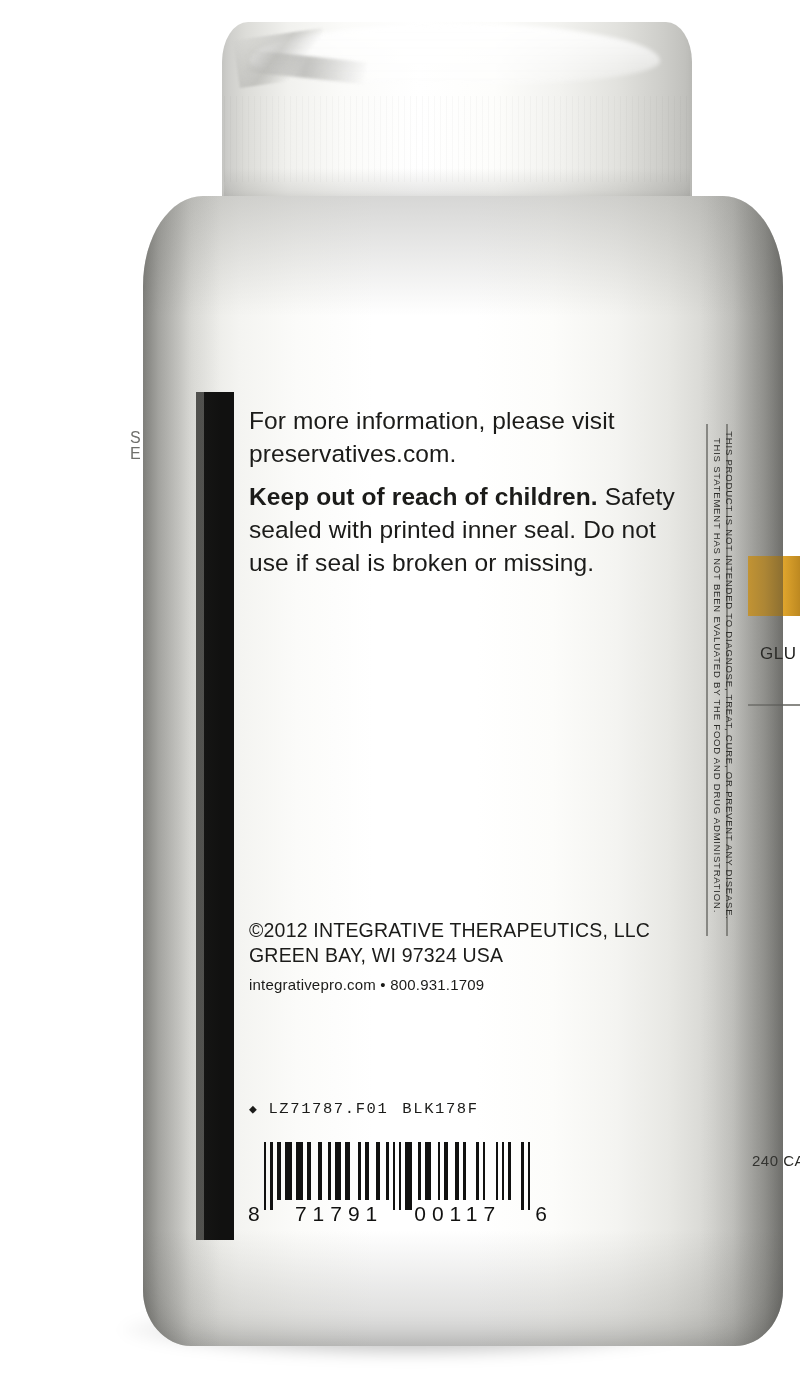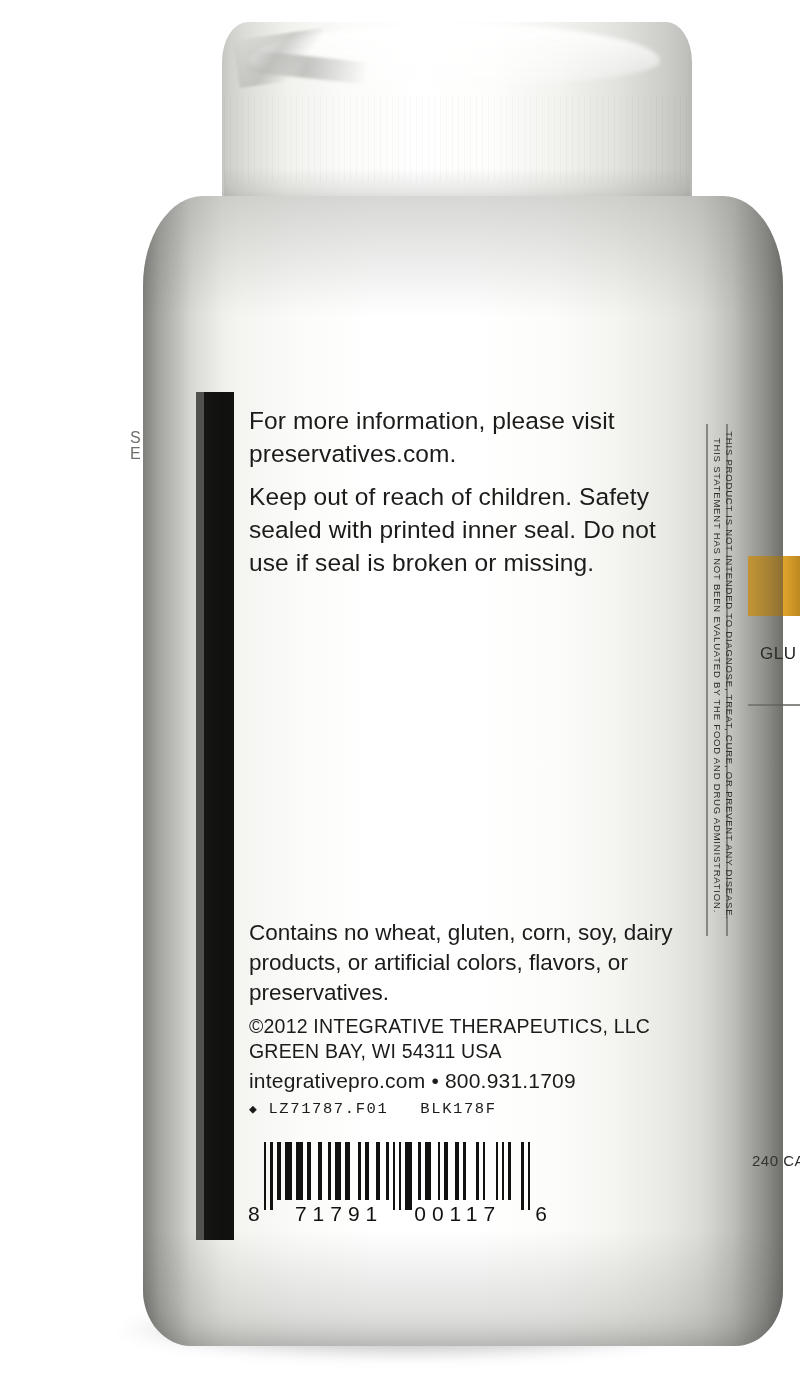--- a/index.html
+++ b/index.html
@@ -167,21 +167,21 @@
     width: 452px;
     color: #1b1b19;
   }
   .para-main {
     font-size: 24.5px;
     line-height: 33px;
     letter-spacing: 0.1px;
     margin: 0 0 10px 0;
   }
   .para-main b {
-    font-weight: 400;
+    font-weight: 700;
   }
 
   .lower-block {
     position: absolute;
     left: 249px;
     top: 918px;
     width: 430px;
     color: #1b1b19;
   }
   .contains {
@@ -189,21 +189,21 @@
     line-height: 30px;
     margin: 0 0 6px 0;
   }
   .copyright {
     font-size: 19.5px;
     line-height: 25px;
     letter-spacing: 0.2px;
     margin: 0;
   }
   .contact {
-    font-size: 21px;
+    font-size: 15px;
     line-height: 25px;
     letter-spacing: 0.2px;
     margin: 4px 0 0 0;
   }
 
   .lot-line {
     position: absolute;
     left: 249px;
     top: 1100px;
     width: 400px;
@@ -213,21 +213,21 @@
     color: #1b1b19;
     display: flex;
     align-items: center;
     gap: 10px;
   }
   .lot-diamond {
     font-size: 13px;
     line-height: 1;
   }
   .lot-batch {
-    margin-left: 22px;
+    margin-left: 4px;
   }
 
   
   .barcode {
     position: absolute;
     left: 264px;
     top: 1142px;
     width: 268px;
     height: 62px;
     display: flex;
@@ -389,23 +389,22 @@
     <p class="para-main">
       <span>For more information, please visit</span><br>
       <span>preservatives.com.</span>
     </p>
     <p class="para-main">
       <b>Keep out of reach of children.</b><span> Safety sealed with printed inner seal. Do not use if seal is broken or missing.</span>
     </p>
   </div>
 
   <div class="lower-block">
-    <p class="contains">Contains no wheat, gluten, corn, soy, dairy products, or artificial colors, flavors, or preservatives.</p>
     <p class="copyright">©2012 INTEGRATIVE THERAPEUTICS, LLC</p>
-    <p class="copyright">GREEN BAY, WI  54311  USA</p>
+    <p class="copyright">GREEN BAY, WI  97324  USA</p>
     <p class="contact">integrativepro.com • 800.931.1709</p>
   </div>
 
   <div class="lot-line">
     <span class="lot-diamond">◆</span>
     <span>LZ71787.F01</span>
     <span class="lot-batch">BLK178F</span>
   </div>
 
   <div class="barcode" id="barcode">

